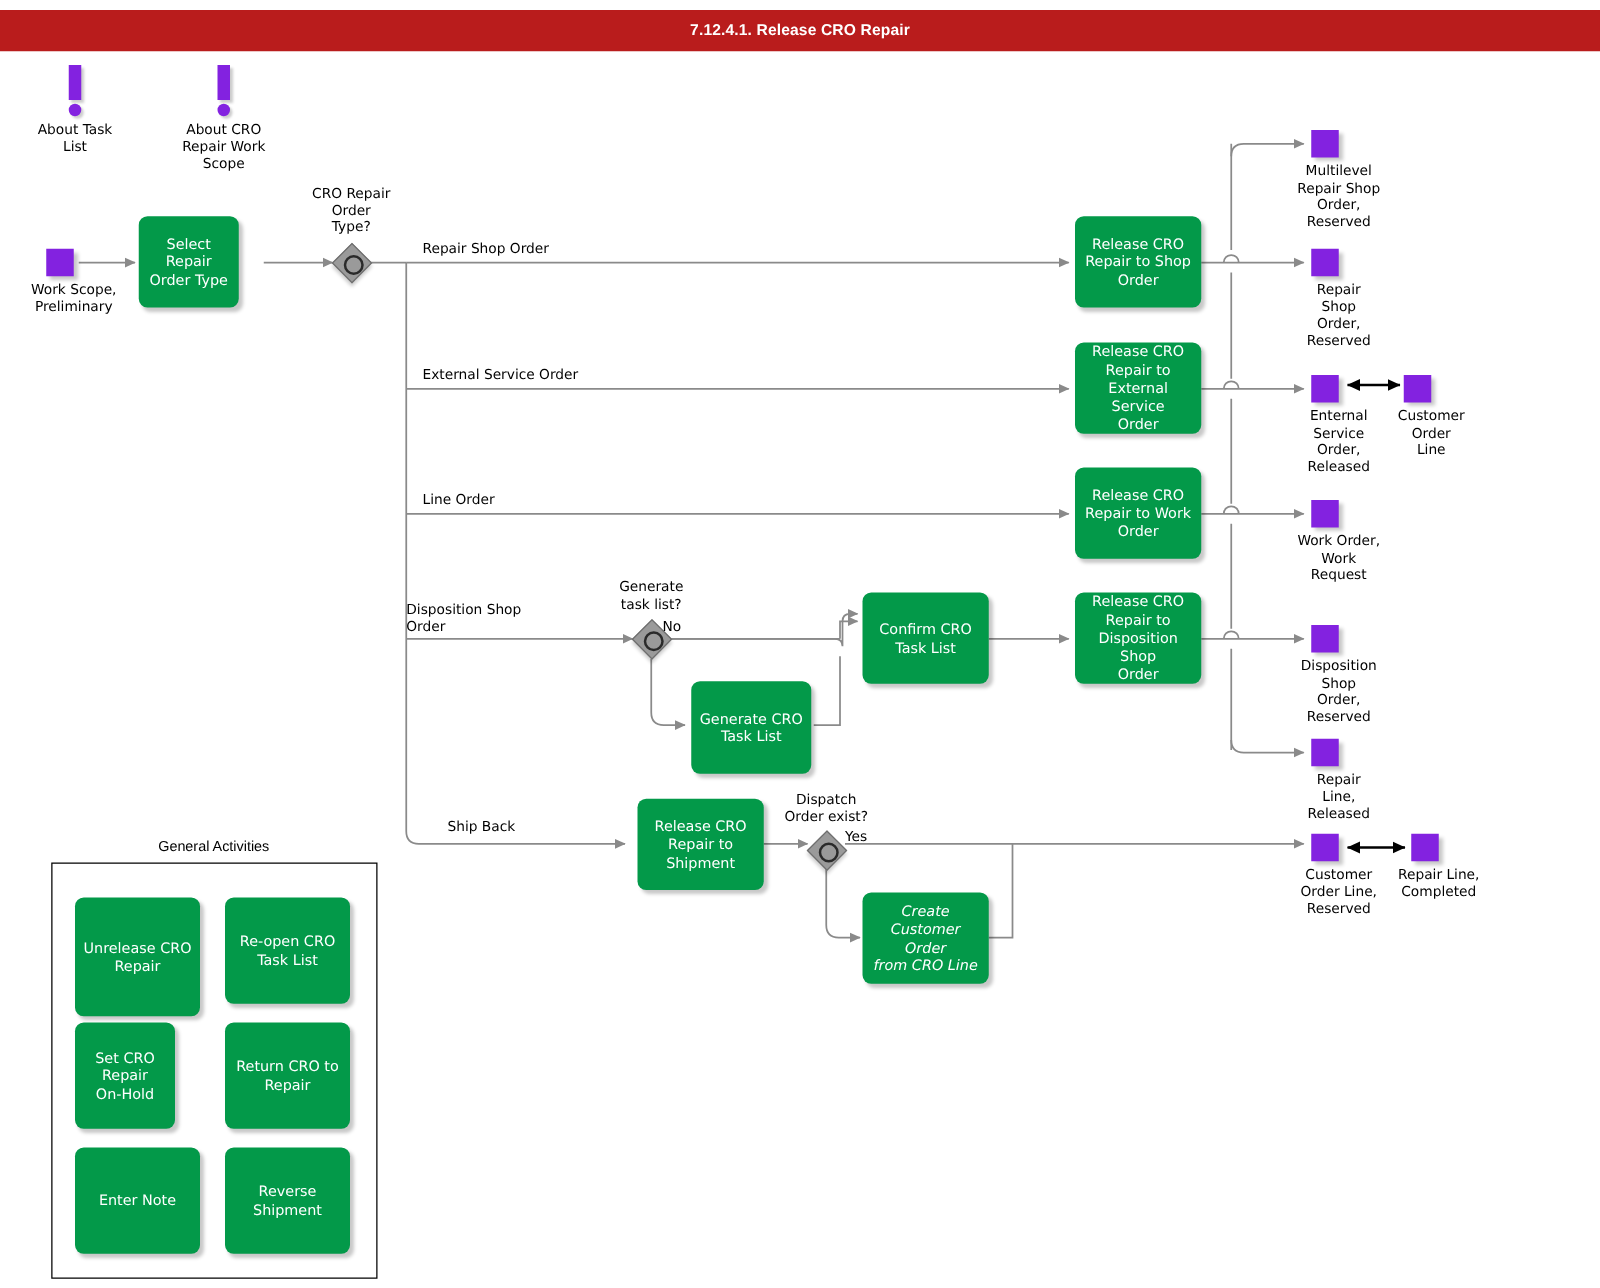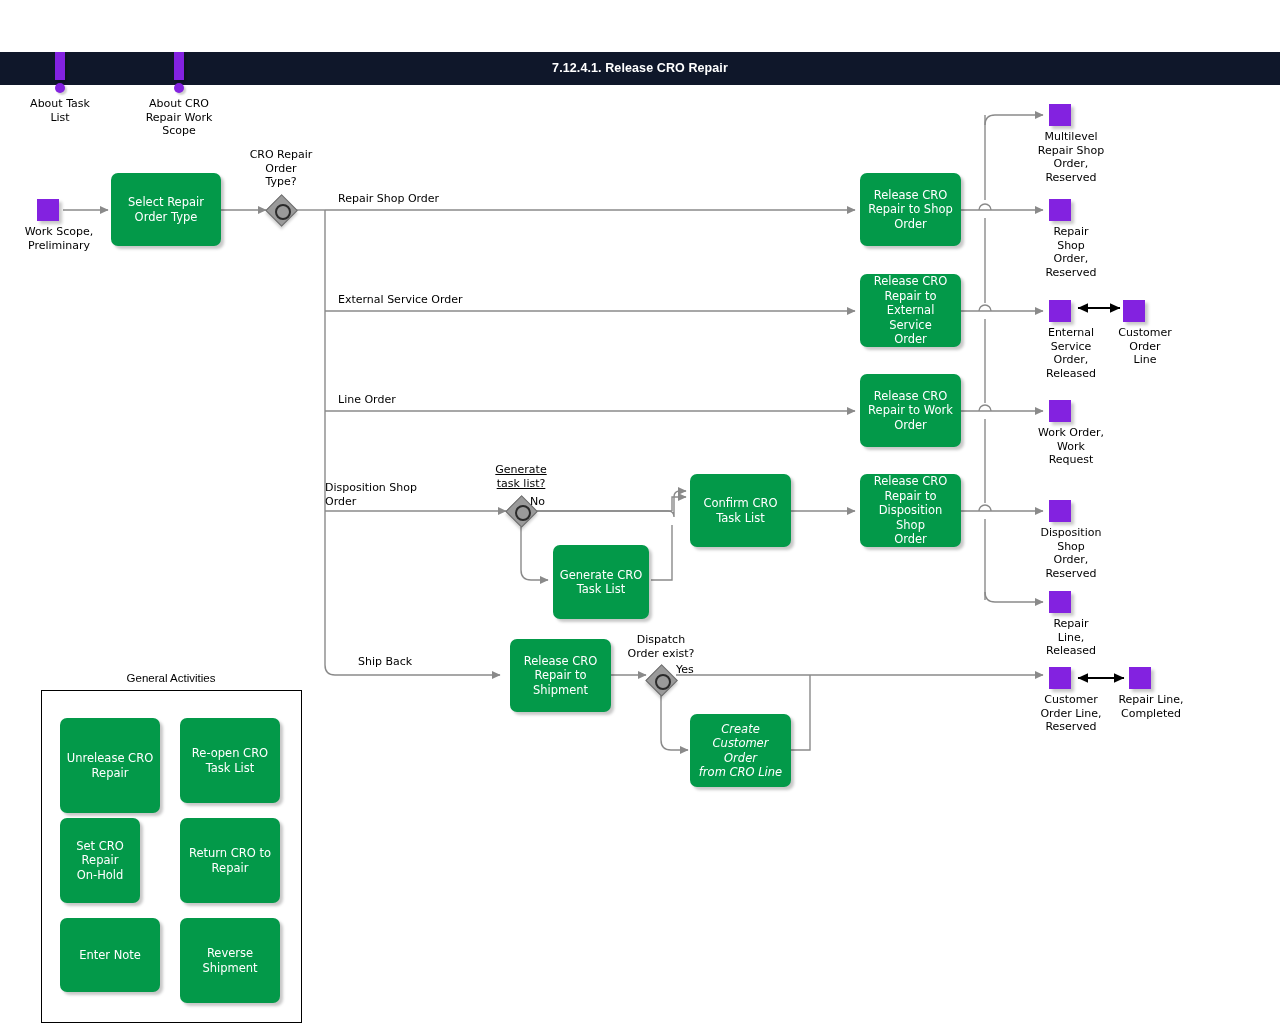--- a/index.html
+++ b/index.html
@@ -6,22 +6,21 @@
   html,body{margin:0;padding:0;background:#ffffff;}
   body{
     font-family:"DejaVu Sans", sans-serif;
     width:1280px;height:1030px;position:relative;overflow:hidden;
   }
   #canvas{position:absolute;left:0;top:0;width:1280px;height:1030px;}
 
   
   .titlebar{
     position:absolute;left:0;top:8px;width:1280px;height:33px;
-    background:#0f172a;
-    margin-top:44px;
+    background:#b91c1c;
   }
   .titlebar .txt{
     position:absolute;left:0;top:0;width:1280px;height:33px;
     line-height:33px;text-align:center;
     color:#ffffff;font-size:12.5px;font-weight:bold;
     font-family:"Liberation Sans", sans-serif;
     letter-spacing:0.1px;
   }
 
   
@@ -202,21 +201,21 @@
     <div class="bang"></div>
     <div class="dot"></div>
     <div class="lbl">About CRO<br>Repair Work<br>Scope</div>
   </div>
 
   <div class="state" style="left:48px;top:199px;width:0;">
     <div class="sq"></div>
     <div class="lbl">Work Scope,<br>Preliminary</div>
   </div>
 
-  <div class="task" style="left:111px;top:173px;width:110px;height:73px;justify-content:flex-end;">
+  <div class="task" style="left:111px;top:173px;width:80px;height:73px;justify-content:flex-end;">
     <span>Select Repair<br>Order Type</span>
   </div>
 
   <div class="task" style="left:860px;top:173px;width:101px;height:73px;">
     <span>Release CRO<br>Repair to Shop<br>Order</span>
   </div>
 
   <div class="task" style="left:860px;top:274px;width:101px;height:73px;">
     <span>Release CRO<br>Repair to<br>External Service<br>Order</span>
   </div>
@@ -247,21 +246,21 @@
 
   <div class="gw" style="left:266px;top:195px;">
     <div class="dia"></div>
     <div class="ring"></div>
     <div class="cap" style="top:-47px;">CRO Repair<br>Order<br>Type?</div>
   </div>
 
   <div class="gw" style="left:506px;top:496px;">
     <div class="dia"></div>
     <div class="ring"></div>
-    <div class="cap" style="top:-33px;text-decoration:underline;">Generate<br>task list?</div>
+    <div class="cap" style="top:-33px;">Generate<br>task list?</div>
   </div>
 
   <div class="gw" style="left:646px;top:665px;">
     <div class="dia"></div>
     <div class="ring"></div>
     <div class="cap" style="top:-32px;">Dispatch<br>Order exist?</div>
   </div>
 
   <div class="flab" style="left:338px;top:192px;width:152px;">Repair Shop Order</div>
   <div class="flab" style="left:338px;top:293px;width:166px;">External Service Order</div>
@@ -324,20 +323,20 @@
   </div>
   <div class="task" style="left:180px;top:718px;width:100px;height:85px;">
     <span>Re-open CRO<br>Task List</span>
   </div>
   <div class="task" style="left:60px;top:818px;width:80px;height:85px;">
     <span>Set CRO Repair<br>On-Hold</span>
   </div>
   <div class="task" style="left:180px;top:818px;width:100px;height:85px;">
     <span>Return CRO to<br>Repair</span>
   </div>
-  <div class="task" style="left:60px;top:918px;width:100px;height:74px;justify-content:flex-end;">
+  <div class="task" style="left:60px;top:918px;width:100px;height:85px;justify-content:flex-end;">
     <span>Enter Note</span>
   </div>
   <div class="task" style="left:180px;top:918px;width:100px;height:85px;">
     <span>Reverse<br>Shipment</span>
   </div>
 
 </div>
 
 </body></html>

